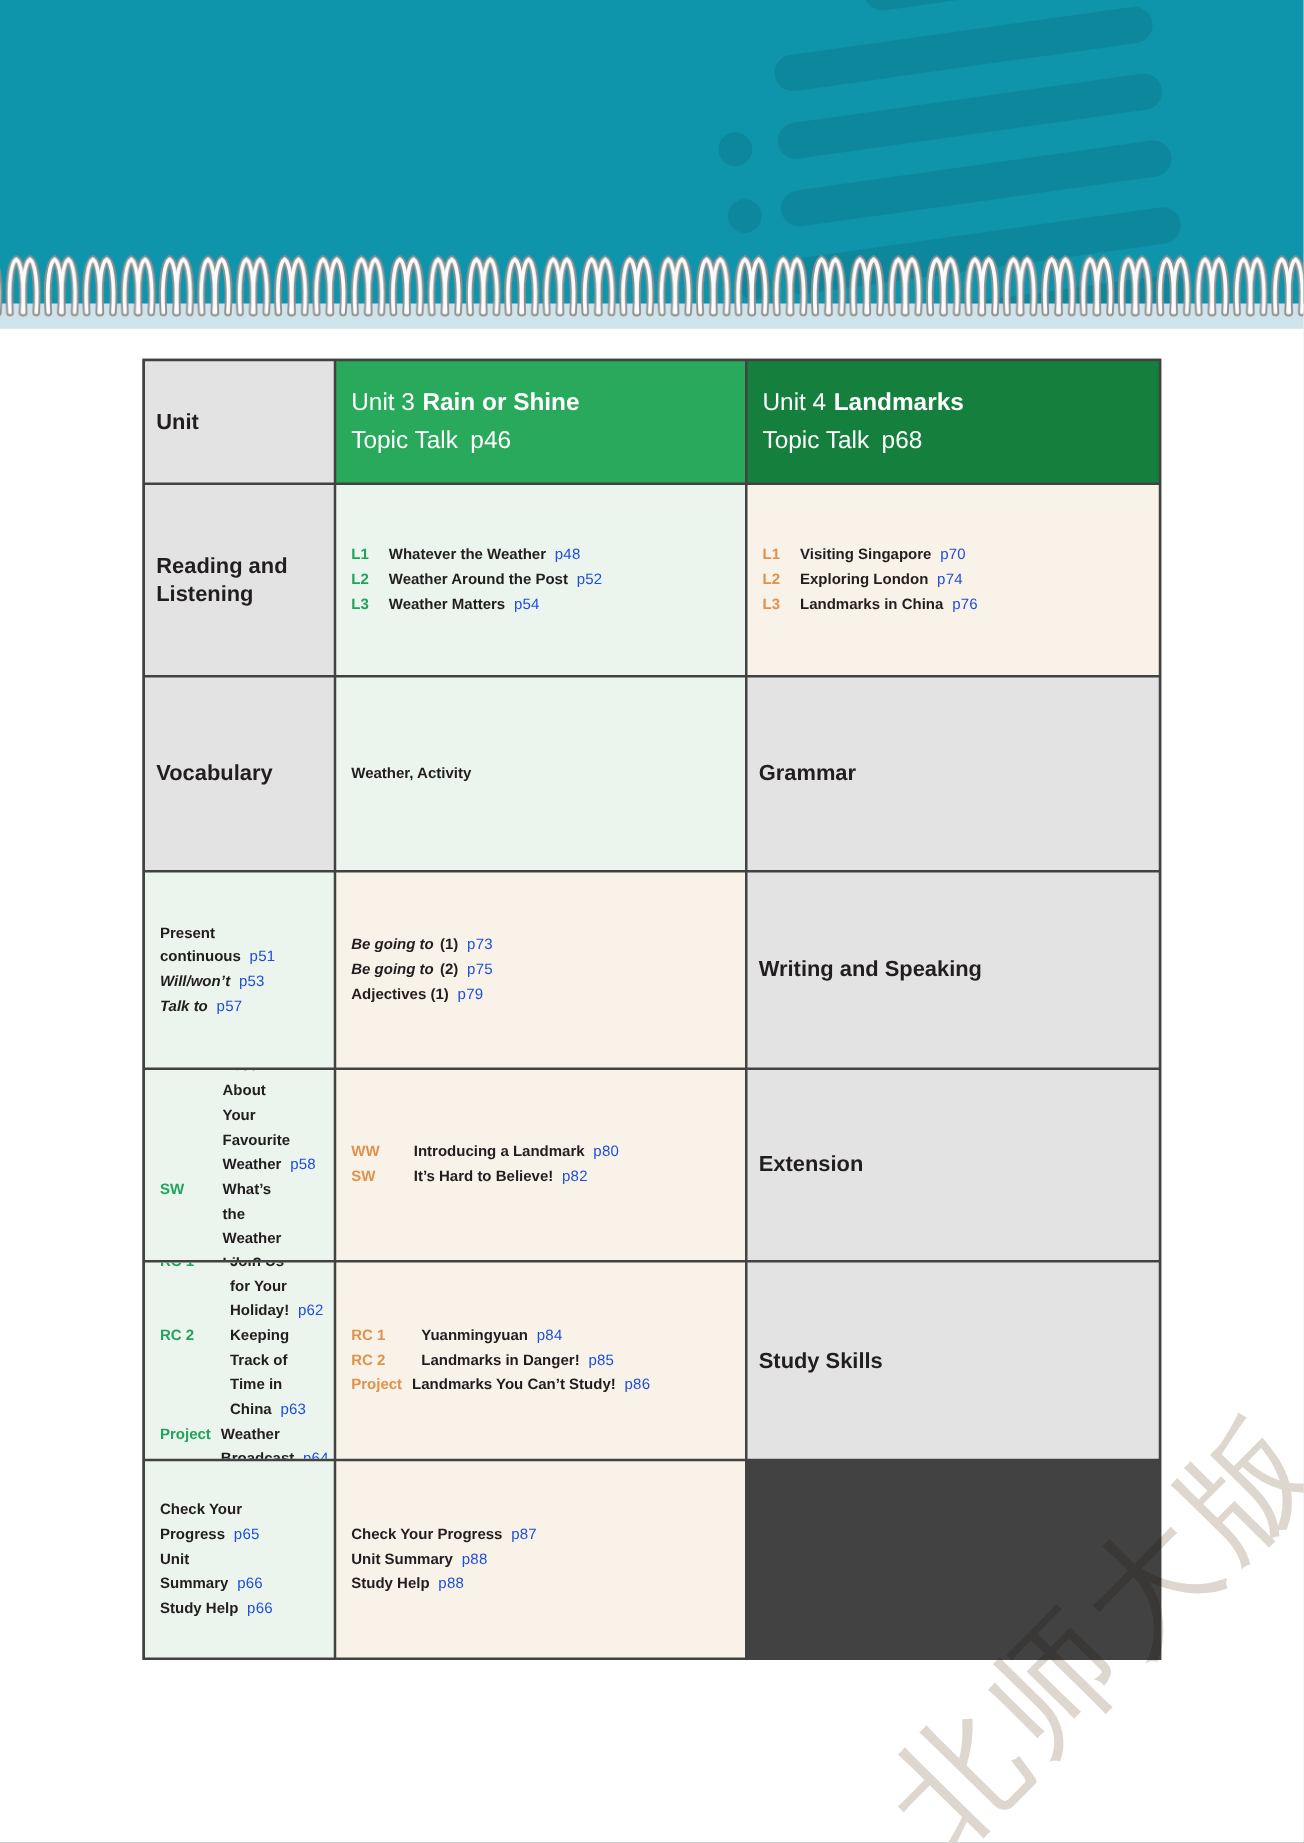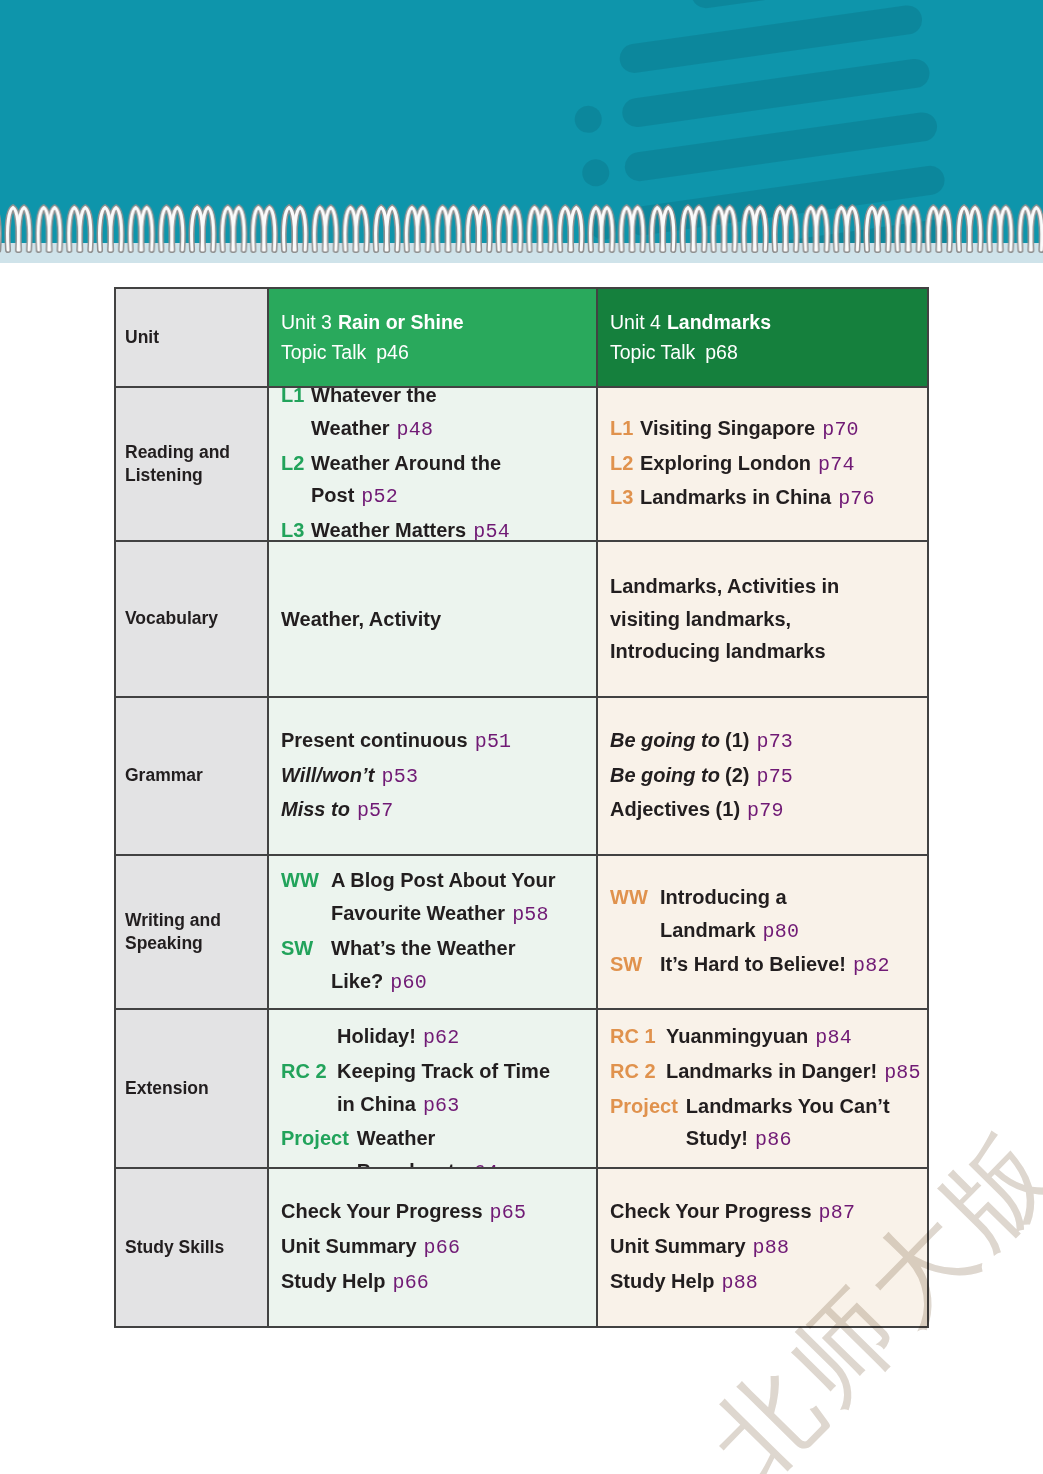--- a/index.html
+++ b/index.html
@@ -33,35 +33,35 @@
   }
   .cell{display:flex;flex-direction:column;justify-content:center;box-sizing:border-box;overflow:hidden;}
   .lab{background:#e3e3e4;font-weight:bold;font-size:17.5px;line-height:1.32;padding:0 8px 0 9px;}
   .hdr{color:#ffffff;font-size:19.5px;line-height:1.5;padding-left:12px;font-weight:normal;}
   .hdr-u3{background:#29a95c;}
   .hdr-u4{background:#15803d;}
   .ht{font-weight:bold;margin-left:6px;}
   .hpg{margin-left:10px;}
   .cu3{background:#ecf4ee;padding:6px 34px 6px 12px;}
   .cu4{background:#f9f2e9;padding:6px 6px 6px 12px;}
-  .cu3,.cu4{font-size:20px;line-height:1.64;}
+  .cu3,.cu4{font-size:12px;line-height:1.64;}
   .entry{display:flex;align-items:flex-start;}
   .tag{font-weight:bold;flex:none;}
   .g{color:#22a35b;}
   .o{color:#e0924d;}
   .w-l{width:30px;}
   .w-ww{width:50px;}
   .w-rc{width:56px;}
   .w-pr{margin-right:8px;}
   .tcol{flex:1 1 auto;min-width:0;}
   .narrow .tcol{max-width:272px;}
   .t{font-weight:bold;}
   .it{font-style:italic;}
   .sfx{font-weight:bold;margin-left:5px;}
-  .pg{font-weight:normal;color:#701a75;margin-left:7px;letter-spacing:0.2px;font-family:Liberation Mono, monospace;}
+  .pg{font-weight:normal;color:#1d4ed8;margin-left:7px;letter-spacing:0.2px;}
   
   .watermark{
     position:absolute;left:655px;top:1235px;width:460px;height:140px;z-index:4;
     transform:rotate(-45.5deg);
     font-family:"DejaVu Serif",serif;font-size:102px;line-height:140px;
     letter-spacing:8px;color:#ded7cf;mix-blend-mode:multiply;
     white-space:nowrap;text-align:center;pointer-events:none;
   }
 </style>
 </head>
@@ -142,38 +142,33 @@
   </div>
 
   <div class="cell lab">
       <span>Vocabulary</span>
     </div>
   <div class="cell cu3">
     <div class="entry">
         <span class="tcol"><span class="t">Weather, Activity</span></span>
       </div>
   </div>
-  <div class="cell cu4 narrow">
-    <div class="entry">
-        <span class="tcol"><span class="t">Landmarks, Activities in visiting landmarks, Introducing landmarks</span></span>
-      </div>
-  </div>
 
   <div class="cell lab">
       <span>Grammar</span>
     </div>
   <div class="cell cu3">
     <div class="entry">
         <span class="tcol"><span class="t">Present continuous</span><span class="pg">p51</span></span>
       </div>
     <div class="entry">
         <span class="tcol"><span class="t it">Will/won’t</span><span class="pg">p53</span></span>
       </div>
     <div class="entry">
-        <span class="tcol"><span class="t it">Miss to</span><span class="pg">p57</span></span>
+        <span class="tcol"><span class="t it">Talk to</span><span class="pg">p57</span></span>
       </div>
   </div>
   <div class="cell cu4">
     <div class="entry">
         <span class="tcol"><span class="t it">Be going to</span><span class="sfx">(1)</span><span class="pg">p73</span></span>
       </div>
     <div class="entry">
         <span class="tcol"><span class="t it">Be going to</span><span class="sfx">(2)</span><span class="pg">p75</span></span>
       </div>
     <div class="entry">

